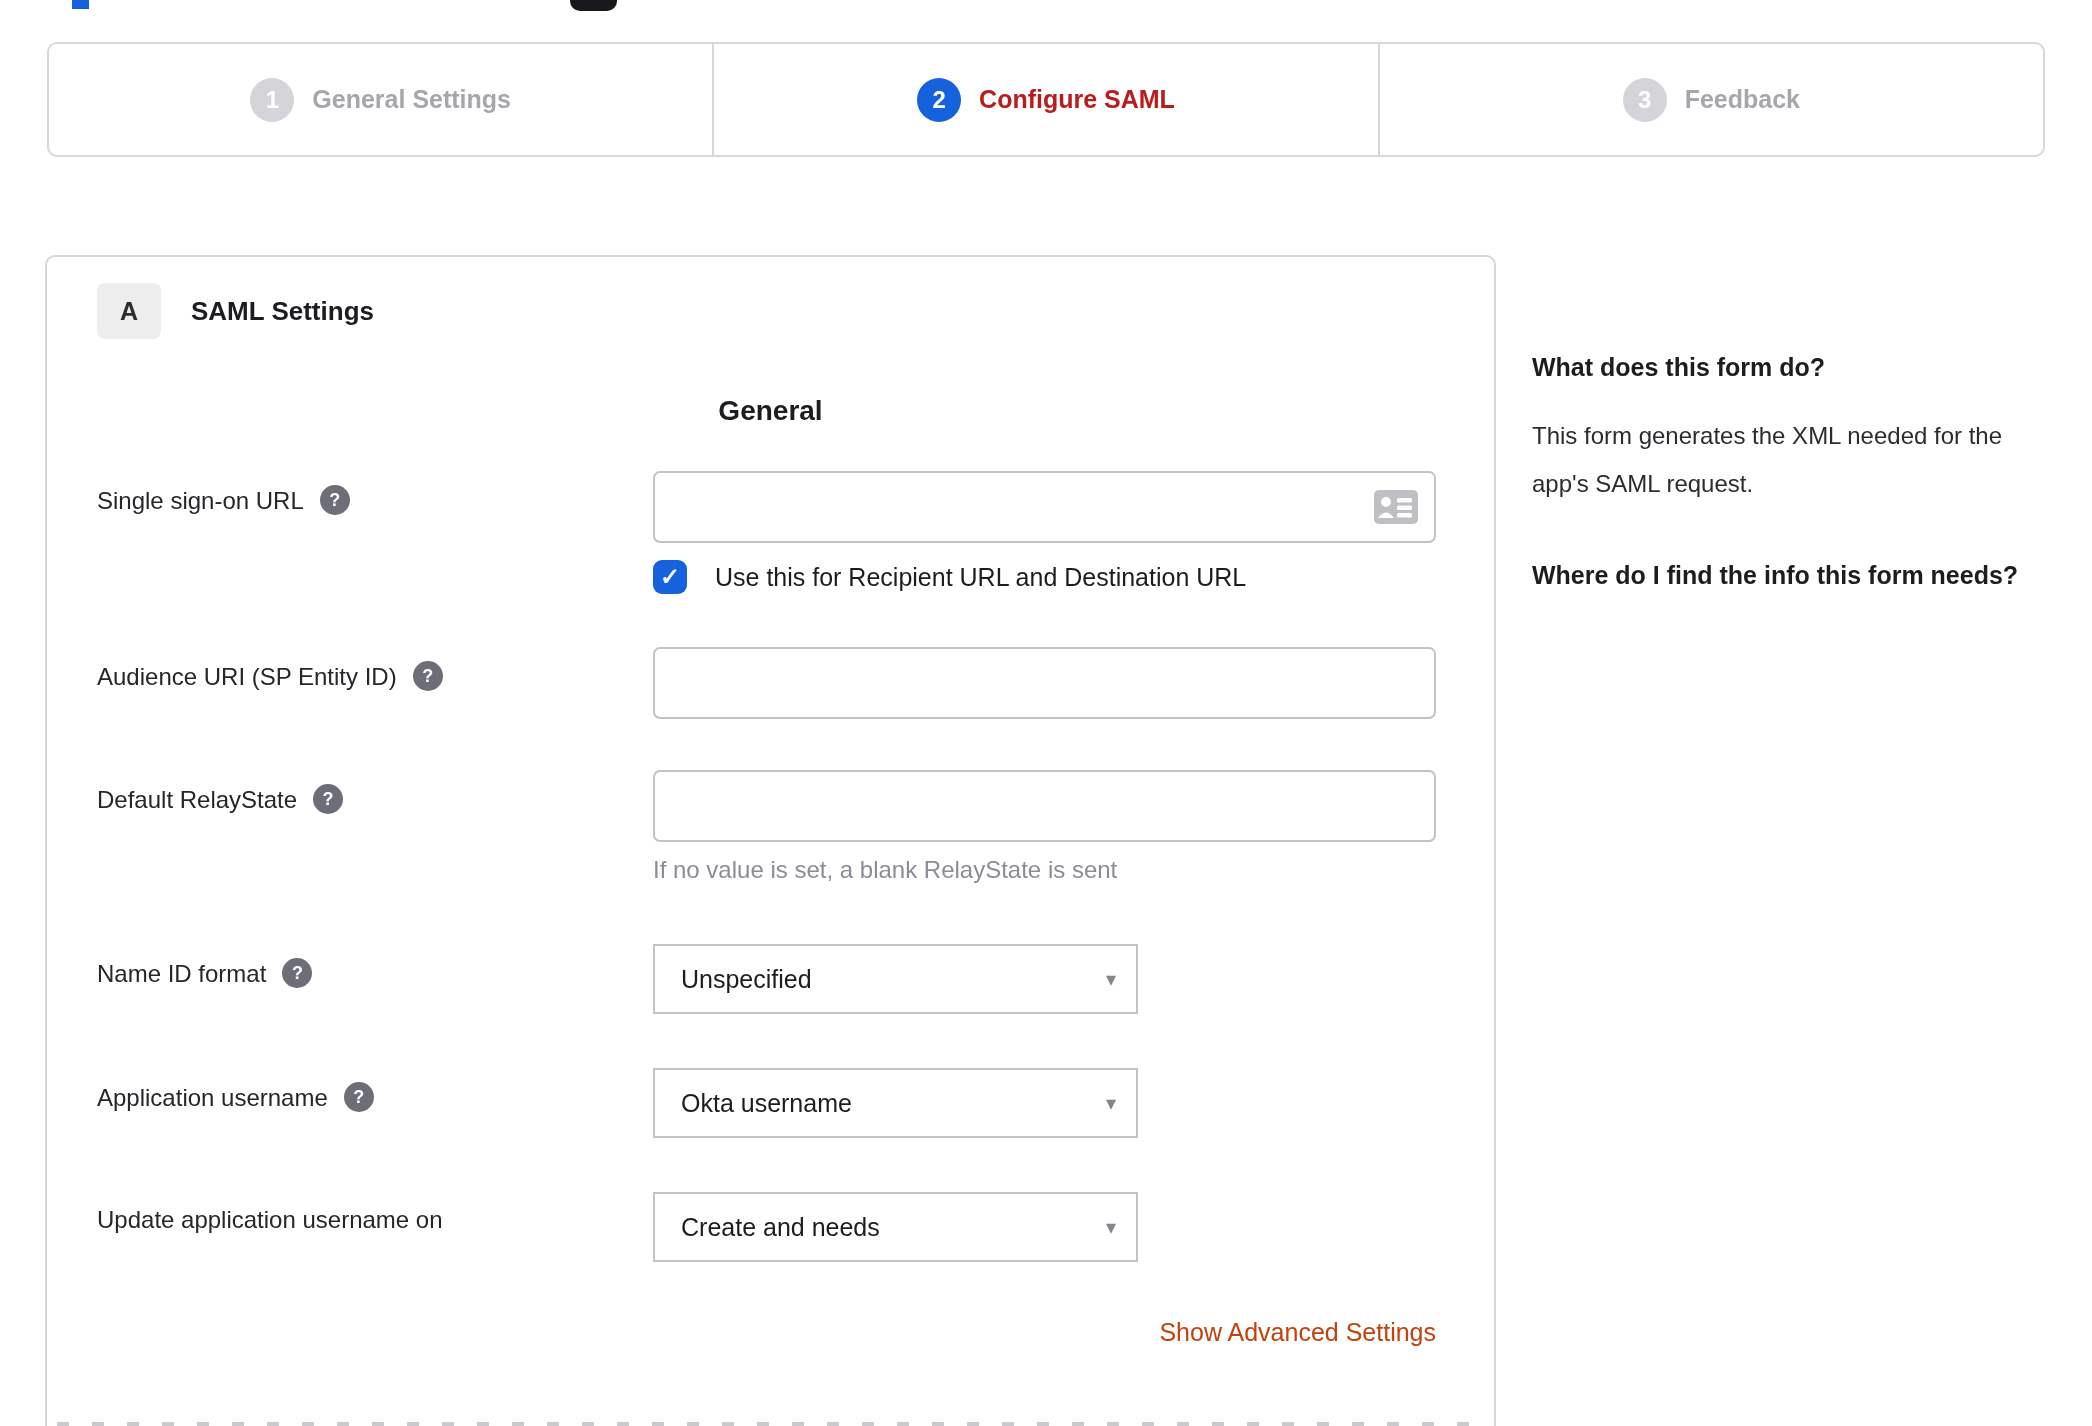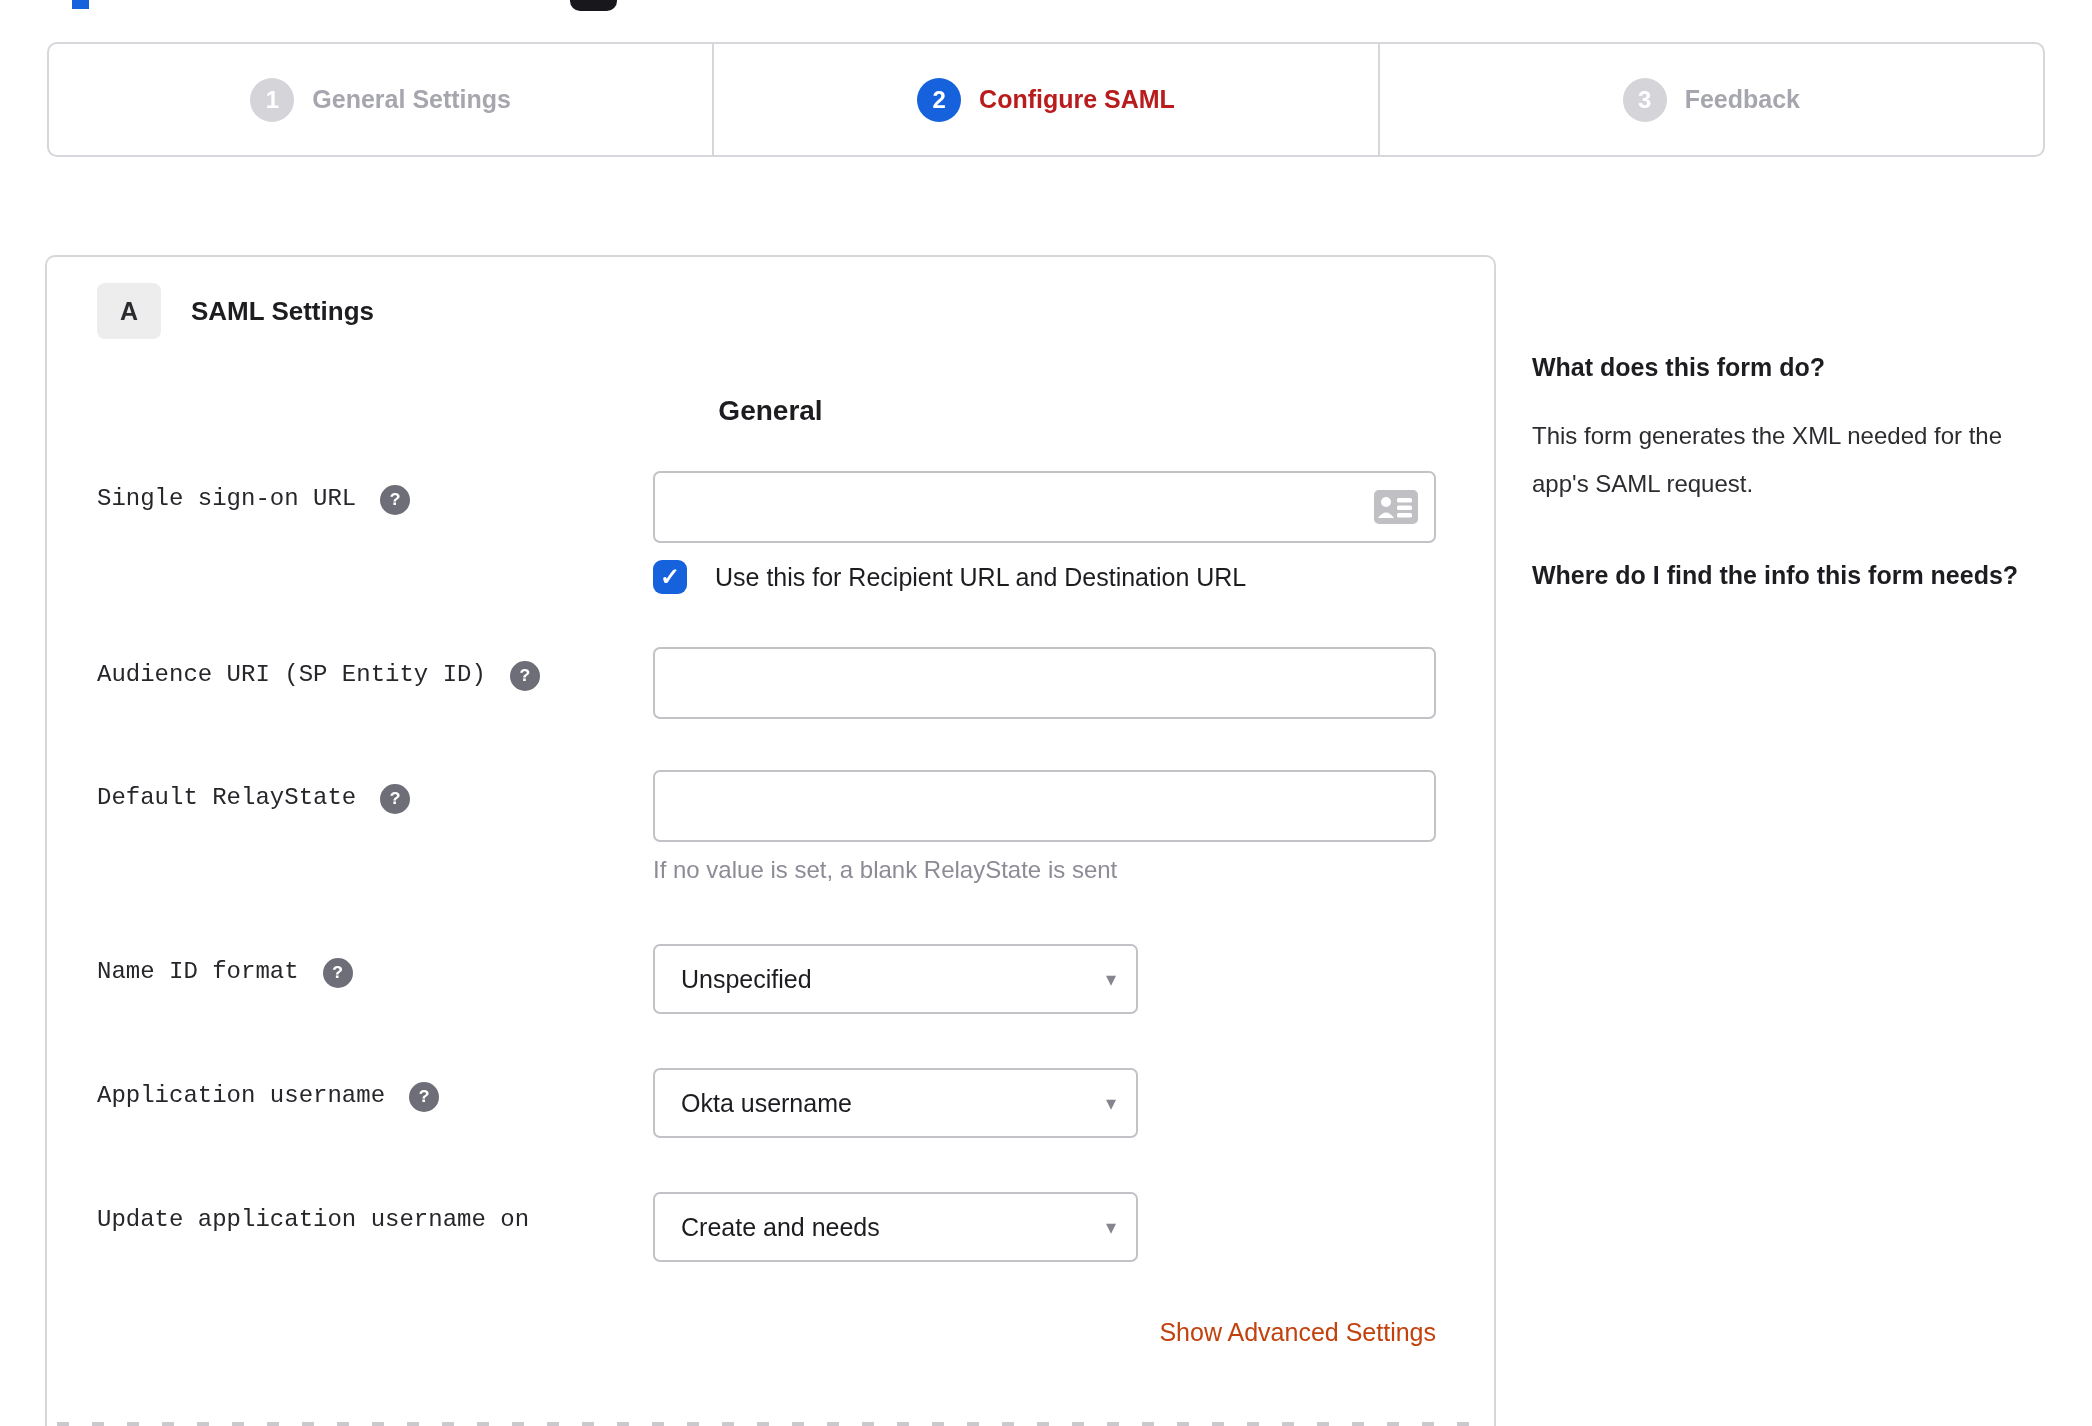--- a/index.html
+++ b/index.html
@@ -31,38 +31,38 @@
                   background: repeating-linear-gradient(90deg, #c9c9ce 0 12px, transparent 12px 35px); }
 
   .section-head { display: flex; align-items: center; gap: 30px; margin-bottom: 56px; }
   .section-badge { width: 64px; height: 56px; background: #ededee; border-radius: 8px;
                    display: flex; align-items: center; justify-content: center; font-size: 25px; font-weight: bold; color: #2c2c30; }
   .section-title { font-size: 26px; font-weight: bold; color: #1d1d21; }
 
   .group-title { font-size: 28px; font-weight: bold; margin-left: 0; margin-bottom: 44px; text-align: center; }
 
   .form-row { display: flex; align-items: flex-start; }
-  .form-label-col { width: 556px; flex: 0 0 556px; padding-top: 14px; display: flex; align-items: flex-start; gap: 24px; font-family: Liberation Mono, monospace; }
+  .form-label-col { width: 556px; flex: 0 0 556px; padding-top: 14px; display: flex; align-items: flex-end; gap: 16px; }
   .form-label { font-size: 24px; color: #26262b; }
   .help-icon { width: 30px; height: 30px; border-radius: 50%; background: #6e6e78; color: #ffffff;
                font-size: 18px; font-weight: bold; display: inline-flex; align-items: center; justify-content: center; flex: 0 0 30px; cursor: pointer; }
 
   .text-input { position: relative; width: 783px; height: 72px; border: 2px solid #c2c2c7; border-radius: 7px; background: #fff; }
   .text-input input { width: 100%; height: 100%; border: none; outline: none; background: transparent;
                       font-family: "Liberation Sans", sans-serif; font-size: 24px; padding: 0 70px 0 20px; color: #1d1d21; }
   .input-card-icon { position: absolute; right: 16px; top: 50%; transform: translateY(-50%); width: 44px; height: 34px; }
 
   .checkbox-row { display: flex; align-items: center; gap: 28px; margin-top: 16px; height: 36px; }
   .checkbox { width: 34px; height: 34px; border-radius: 9px; background: #1662dd; color: #fff;
               display: flex; align-items: center; justify-content: center; font-size: 24px; font-weight: bold; cursor: pointer; }
   .checkbox-label { font-size: 25px; color: #1d1d21; }
 
   .hint { font-size: 24px; color: #8c8c96; margin-top: 14px; }
 
-  .select { position: relative; width: 485px; height: 70px; border: 2px solid #c2c2c7; border-radius: 7px; background: #fff;
+  .select { position: relative; width: 485px; height: 70px; border: 2px solid #c2c2c7; border-radius: 0; background: #fff;
             display: flex; align-items: center; padding: 0 48px 0 26px; cursor: pointer; text-align: right; }
   .select-value { font-size: 25px; color: #1d1d21; }
   .select-arrow { position: absolute; right: 20px; top: 50%; transform: translateY(-50%); font-size: 20px; color: #85858d; }
 
   .mb-row1 { margin-bottom: 52px; }
   .mb-row2 { margin-bottom: 51px; }
   .mb-row3 { margin-bottom: 60px; }
   .mb-row4 { margin-bottom: 54px; }
   .mb-row5 { margin-bottom: 54px; }
   .mb-row6 { margin-bottom: 56px; }

